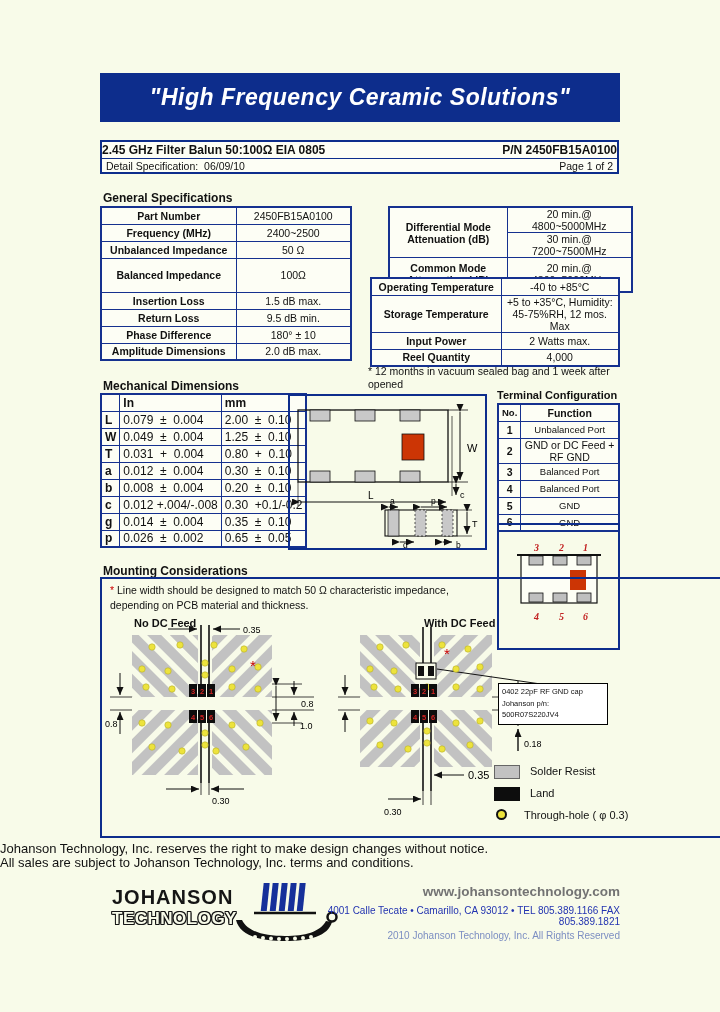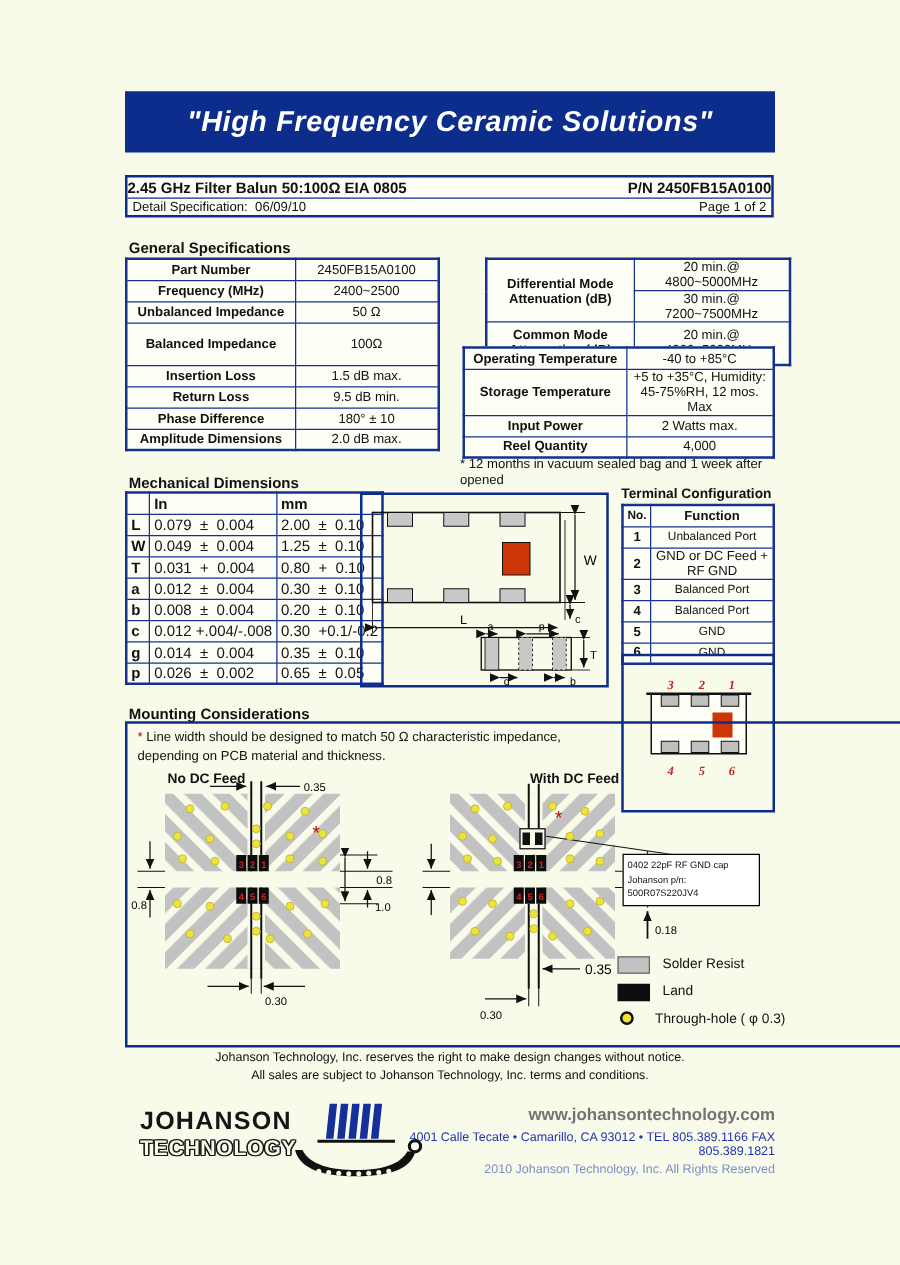--- a/index.html
+++ b/index.html
@@ -32,21 +32,21 @@
   .red{color:#cc0000}
   .dlabel{position:absolute;font-weight:bold;font-size:11px}
   .callout{position:absolute;left:396px;top:104px;width:110px;height:42px;background:#fff;border:1px solid #000;font-size:7.5px;line-height:1.55;padding:2px 3px}
   .legend{position:absolute;left:392px;top:186px}
   .legrow{display:flex;height:22px;font-size:11px}
   .sw{width:26px;height:14px;margin-right:10px}
   .swg{background:#c2c2c2;border:1px solid #666}
   .swb{background:#0d0d0d}
   .swc{width:11px;height:11px;border-radius:50%;background:#ede33c;border:2px solid #111;margin:0 17px 0 2px}
   
-  .disc{left:0;width:720px;text-align:center;font-size:10px}
+  .disc{left:0;width:720px;font-size:13px}
   .logo1{font-size:20px;font-weight:bold;letter-spacing:1px;color:#151515}
   .logo2{font-size:17px;font-weight:bold;letter-spacing:.5px;color:#f8fbe9;
          text-shadow:-1px -1px 0 #151515,1px -1px 0 #151515,-1px 1px 0 #151515,1px 1px 0 #151515,0 1px 0 #151515,0 -1px 0 #151515,1px 0 0 #151515,-1px 0 0 #151515}
   .furl{font-size:13.5px;font-weight:bold;color:#737373}
   .faddr{font-size:10px;color:#2233b0}
   .fcopy{font-size:10px;color:#7c8ec2}
   .fright{left:280px;width:340px;text-align:right}
   svg text{font-family:"Liberation Sans",sans-serif}
   .pinnum{font-family:"Liberation Serif",serif;font-style:italic;font-weight:bold;fill:#c22222;font-size:10px}
 </style>

